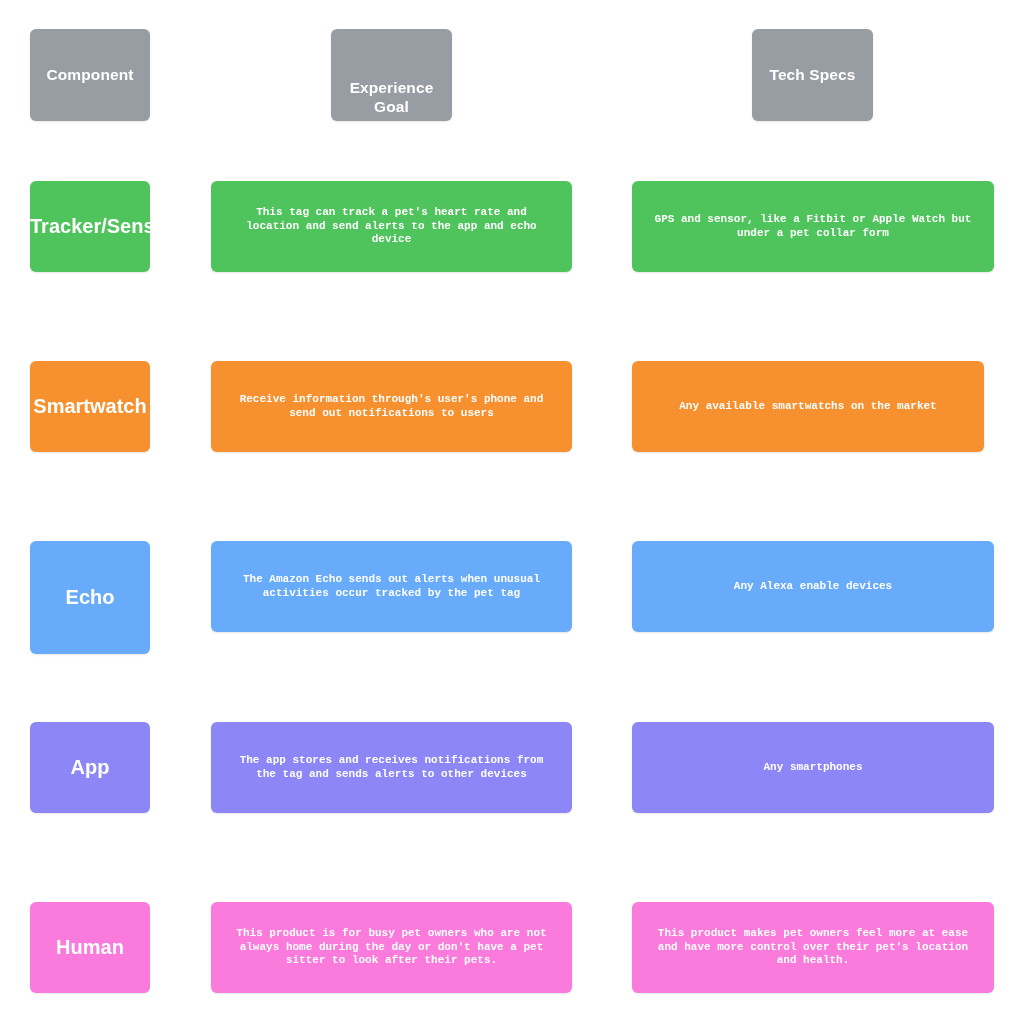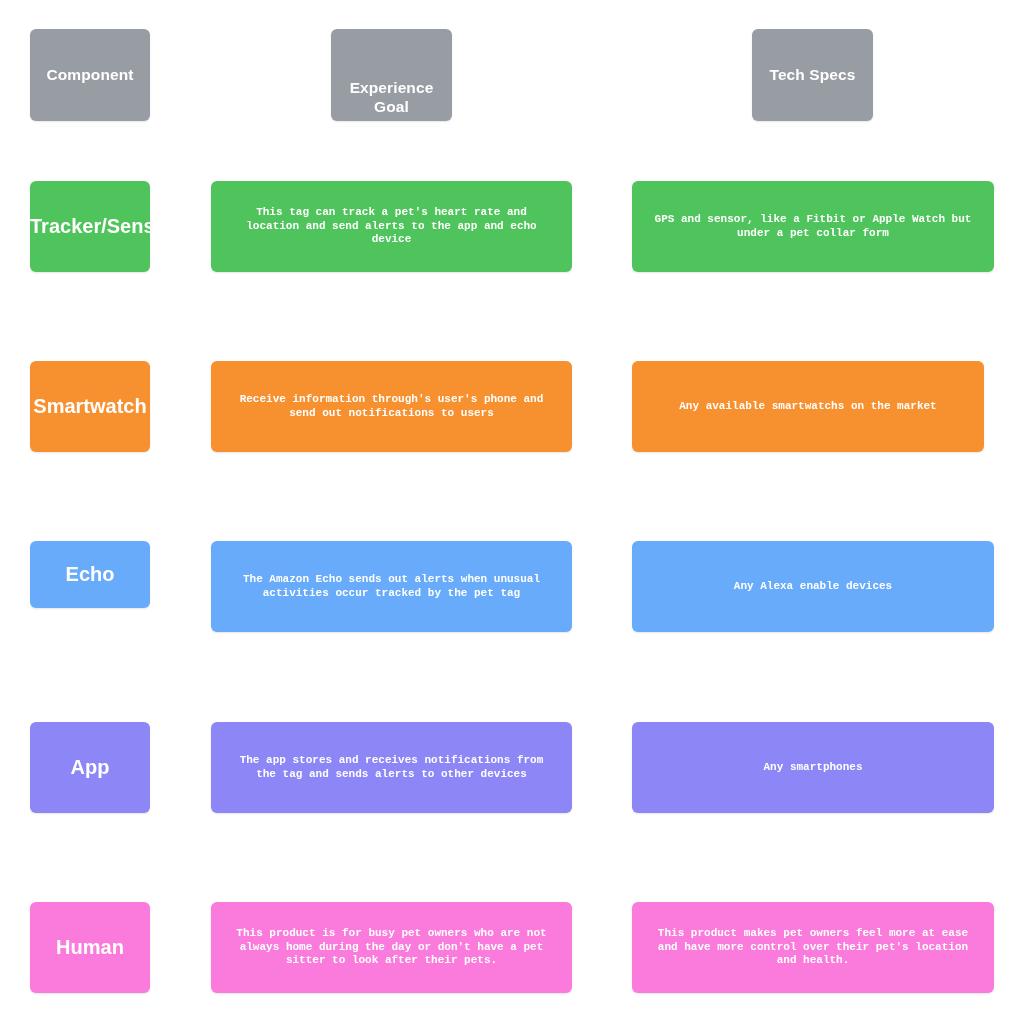--- a/index.html
+++ b/index.html
@@ -99,21 +99,21 @@
   <div class="cell label" id="r1c0" style="left: 30px; top: 361px; width: 120px; height: 91px; background: rgb(247, 144, 47);">
     <span class="txt">Smartwatch</span>
   </div>
   <div class="cell body" id="r1c1" style="left: 211px; top: 361px; width: 361px; height: 91px; background: rgb(247, 144, 47);">
     <span class="txt">Receive information through's user's phone and send out notifications to users</span>
   </div>
   <div class="cell body" id="r1c2" style="left: 632px; top: 361px; width: 352px; height: 91px; background: rgb(247, 144, 47);">
     <span class="txt">Any available smartwatchs on the market</span>
   </div>
 
-  <div class="cell label" id="r2c0" style="left: 30px; top: 541px; width: 120px; height: 67px; background: rgb(104, 171, 250);">
+  <div class="cell label" id="r2c0" style="left: 30px; top: 541px; width: 120px; height: 113px; background: rgb(104, 171, 250);">
     <span class="txt">Echo</span>
   </div>
   <div class="cell body" id="r2c1" style="left: 211px; top: 541px; width: 361px; height: 91px; background: rgb(104, 171, 250);">
     <span class="txt">The Amazon Echo sends out alerts when unusual activities occur tracked by the pet tag</span>
   </div>
   <div class="cell body" id="r2c2" style="left: 632px; top: 541px; width: 362px; height: 91px; background: rgb(104, 171, 250);">
     <span class="txt">Any Alexa enable devices</span>
   </div>
 
   <div class="cell label" id="r3c0" style="left: 30px; top: 722px; width: 120px; height: 91px; background: rgb(140, 134, 247);">

